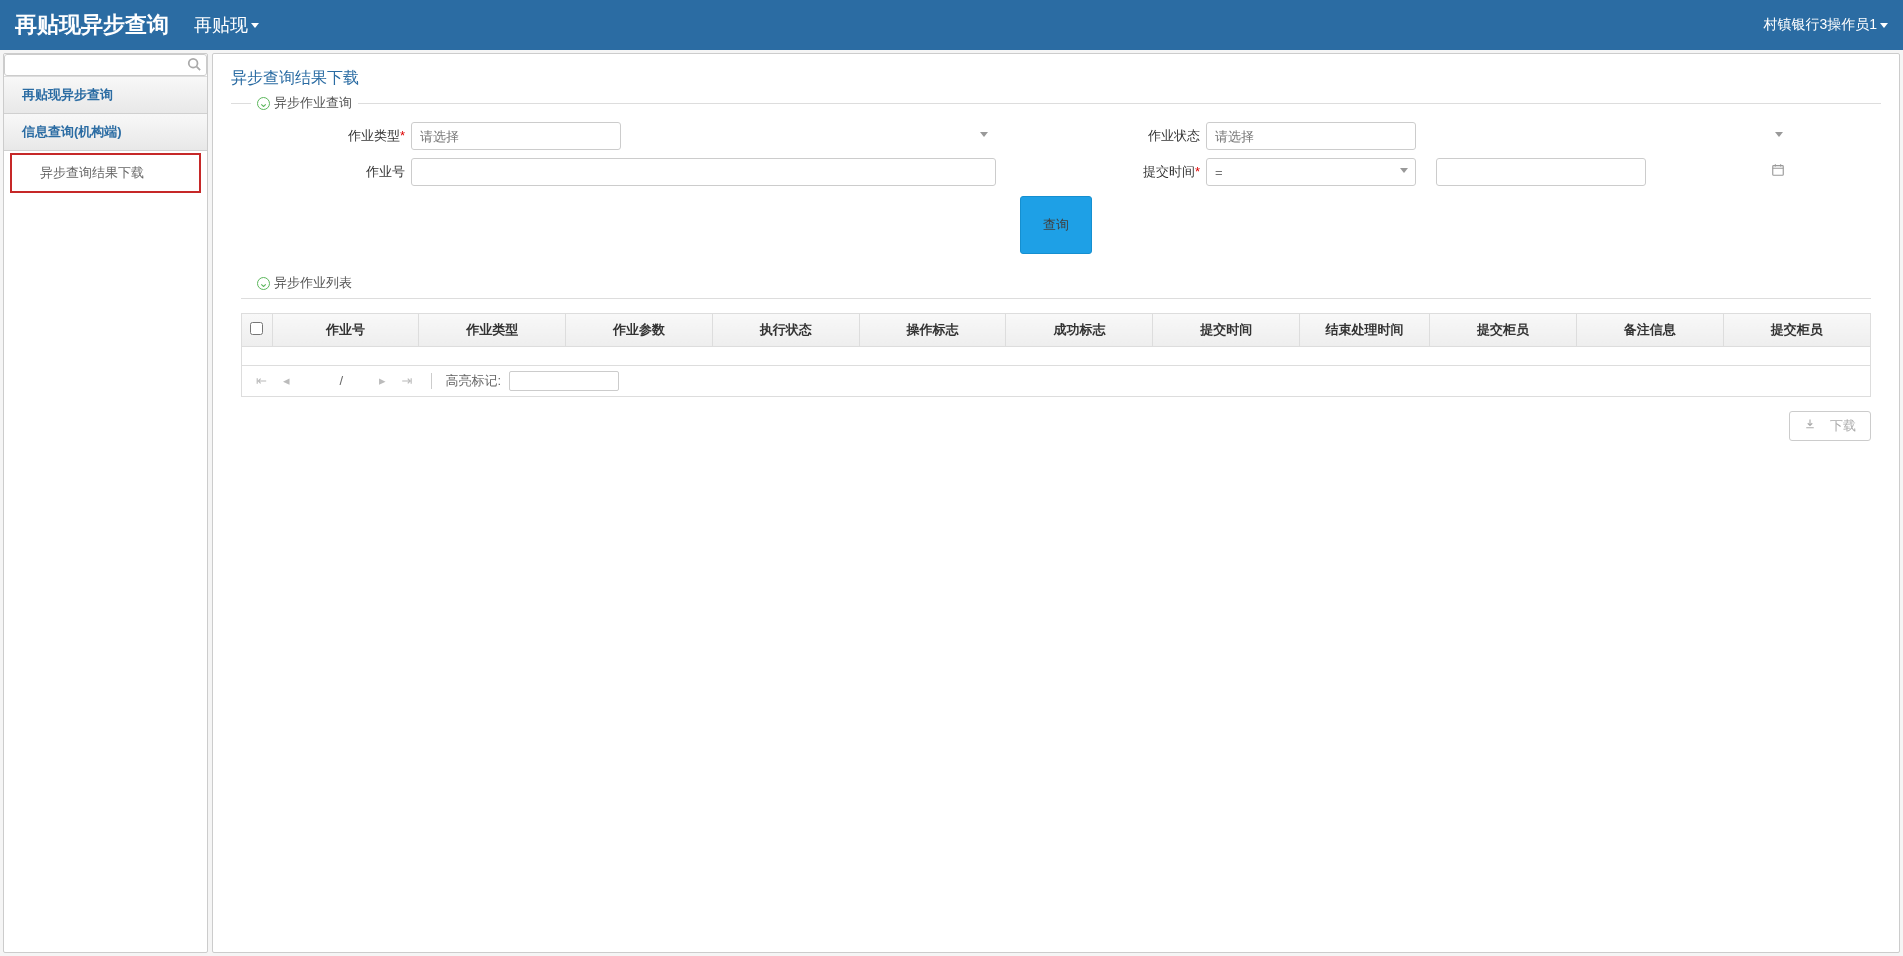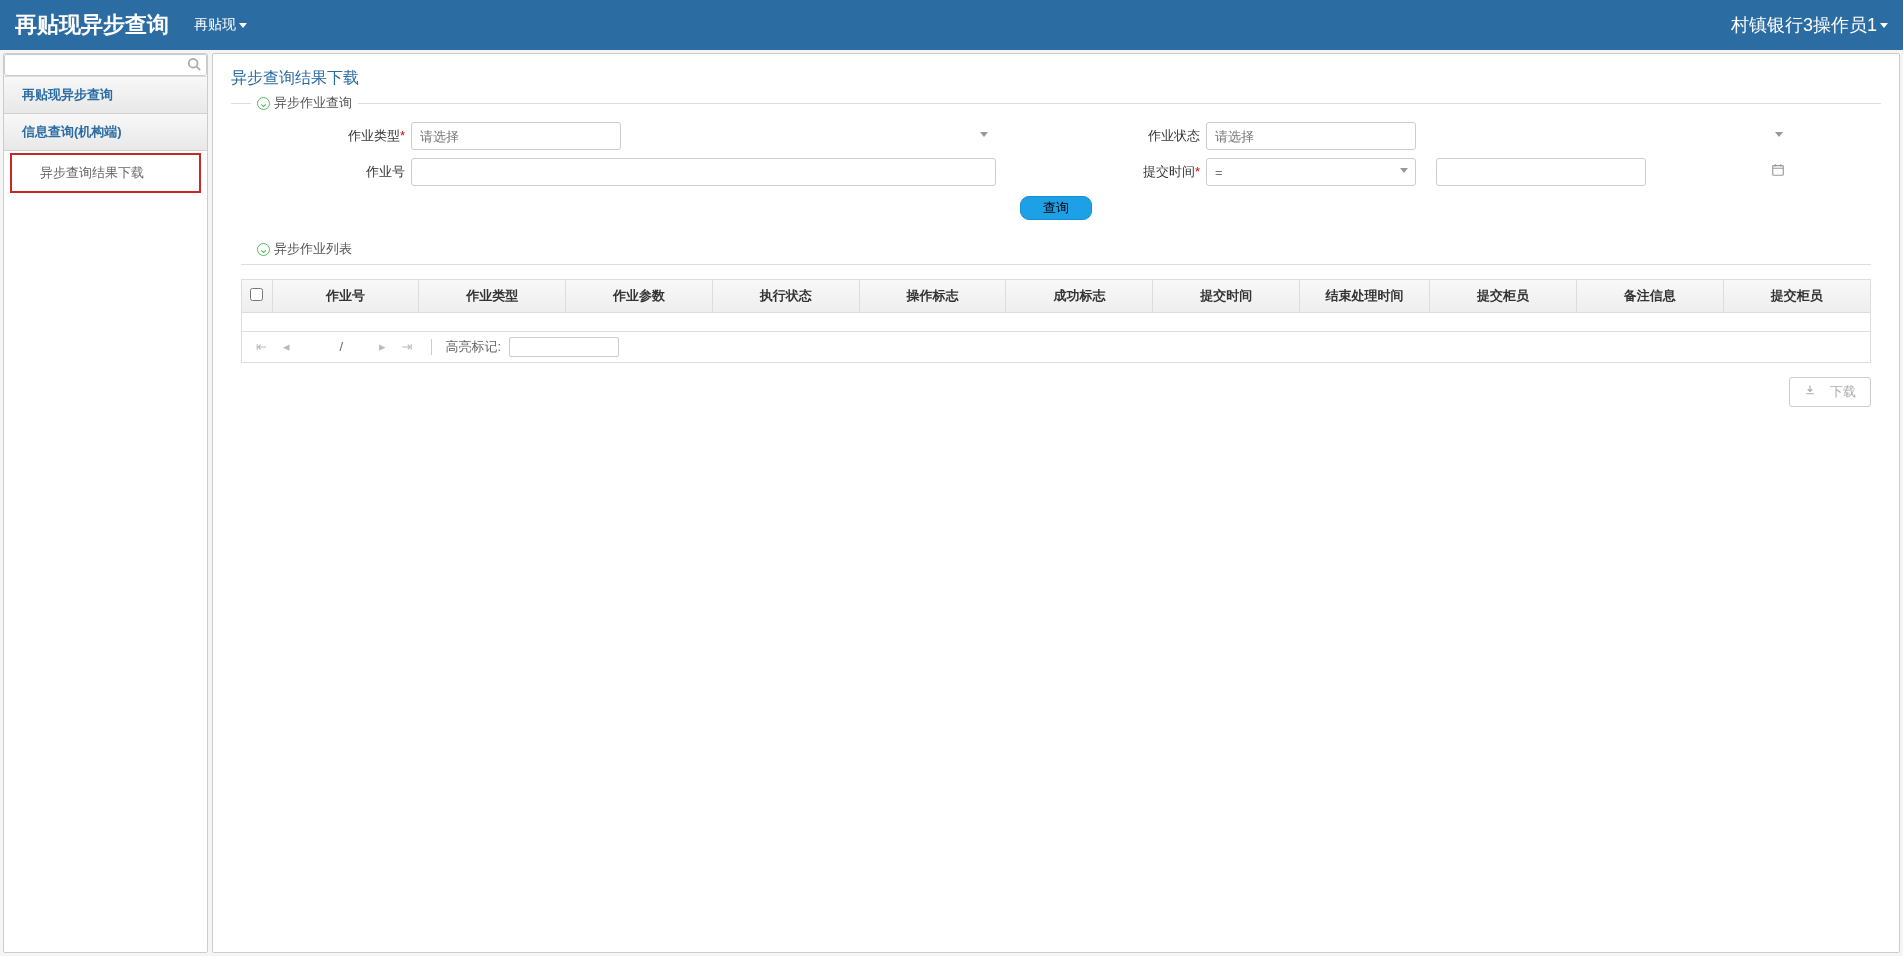--- a/index.html
+++ b/index.html
@@ -17,36 +17,36 @@
       align-items: center;
       padding: 0 15px;
       color: #fff;
     }
     .header-title {
       font-size: 22px;
       font-weight: bold;
       margin-right: 25px;
     }
     .header-menu {
-      font-size: 14px;
+      font-size: 18px;
       cursor: pointer;
       display: flex;
       align-items: center;
     }
     .header-menu .caret {
       margin-left: 3px;
       display: inline-block;
       width: 0; height: 0;
       border-left: 4px solid transparent;
       border-right: 4px solid transparent;
       border-top: 5px solid #fff;
     }
     .header-user {
       margin-left: auto;
-      font-size: 18px;
+      font-size: 14px;
       cursor: pointer;
       display: flex;
       align-items: center;
     }
     .header-user .caret { margin-left: 3px; display: inline-block;
       width: 0; height: 0;
       border-left: 4px solid transparent;
       border-right: 4px solid transparent;
       border-top: 5px solid #fff;
     }
@@ -192,23 +192,23 @@
       right: 6px;
       top: 5px;
       color: #999;
       font-size: 14px;
       pointer-events: none;
     }
     .btn-row { text-align: center; padding: 6px 0 2px; }
     .btn-primary {
       background: #1ea0e6;
       border: 1px solid #158fd0;
-      color: #000000;
-      padding: 2px 22px;
-      border-radius: 9px;
+      color: #404040;
+      padding: 19px 22px;
+      border-radius: 3px;
       cursor: pointer;
       font-size: 13px;
     }
     .table-wrap { border: 1px solid #ddd; }
     .table {
       width: 100%;
       border-collapse: collapse;
       table-layout: fixed;
     }
     .table th {

